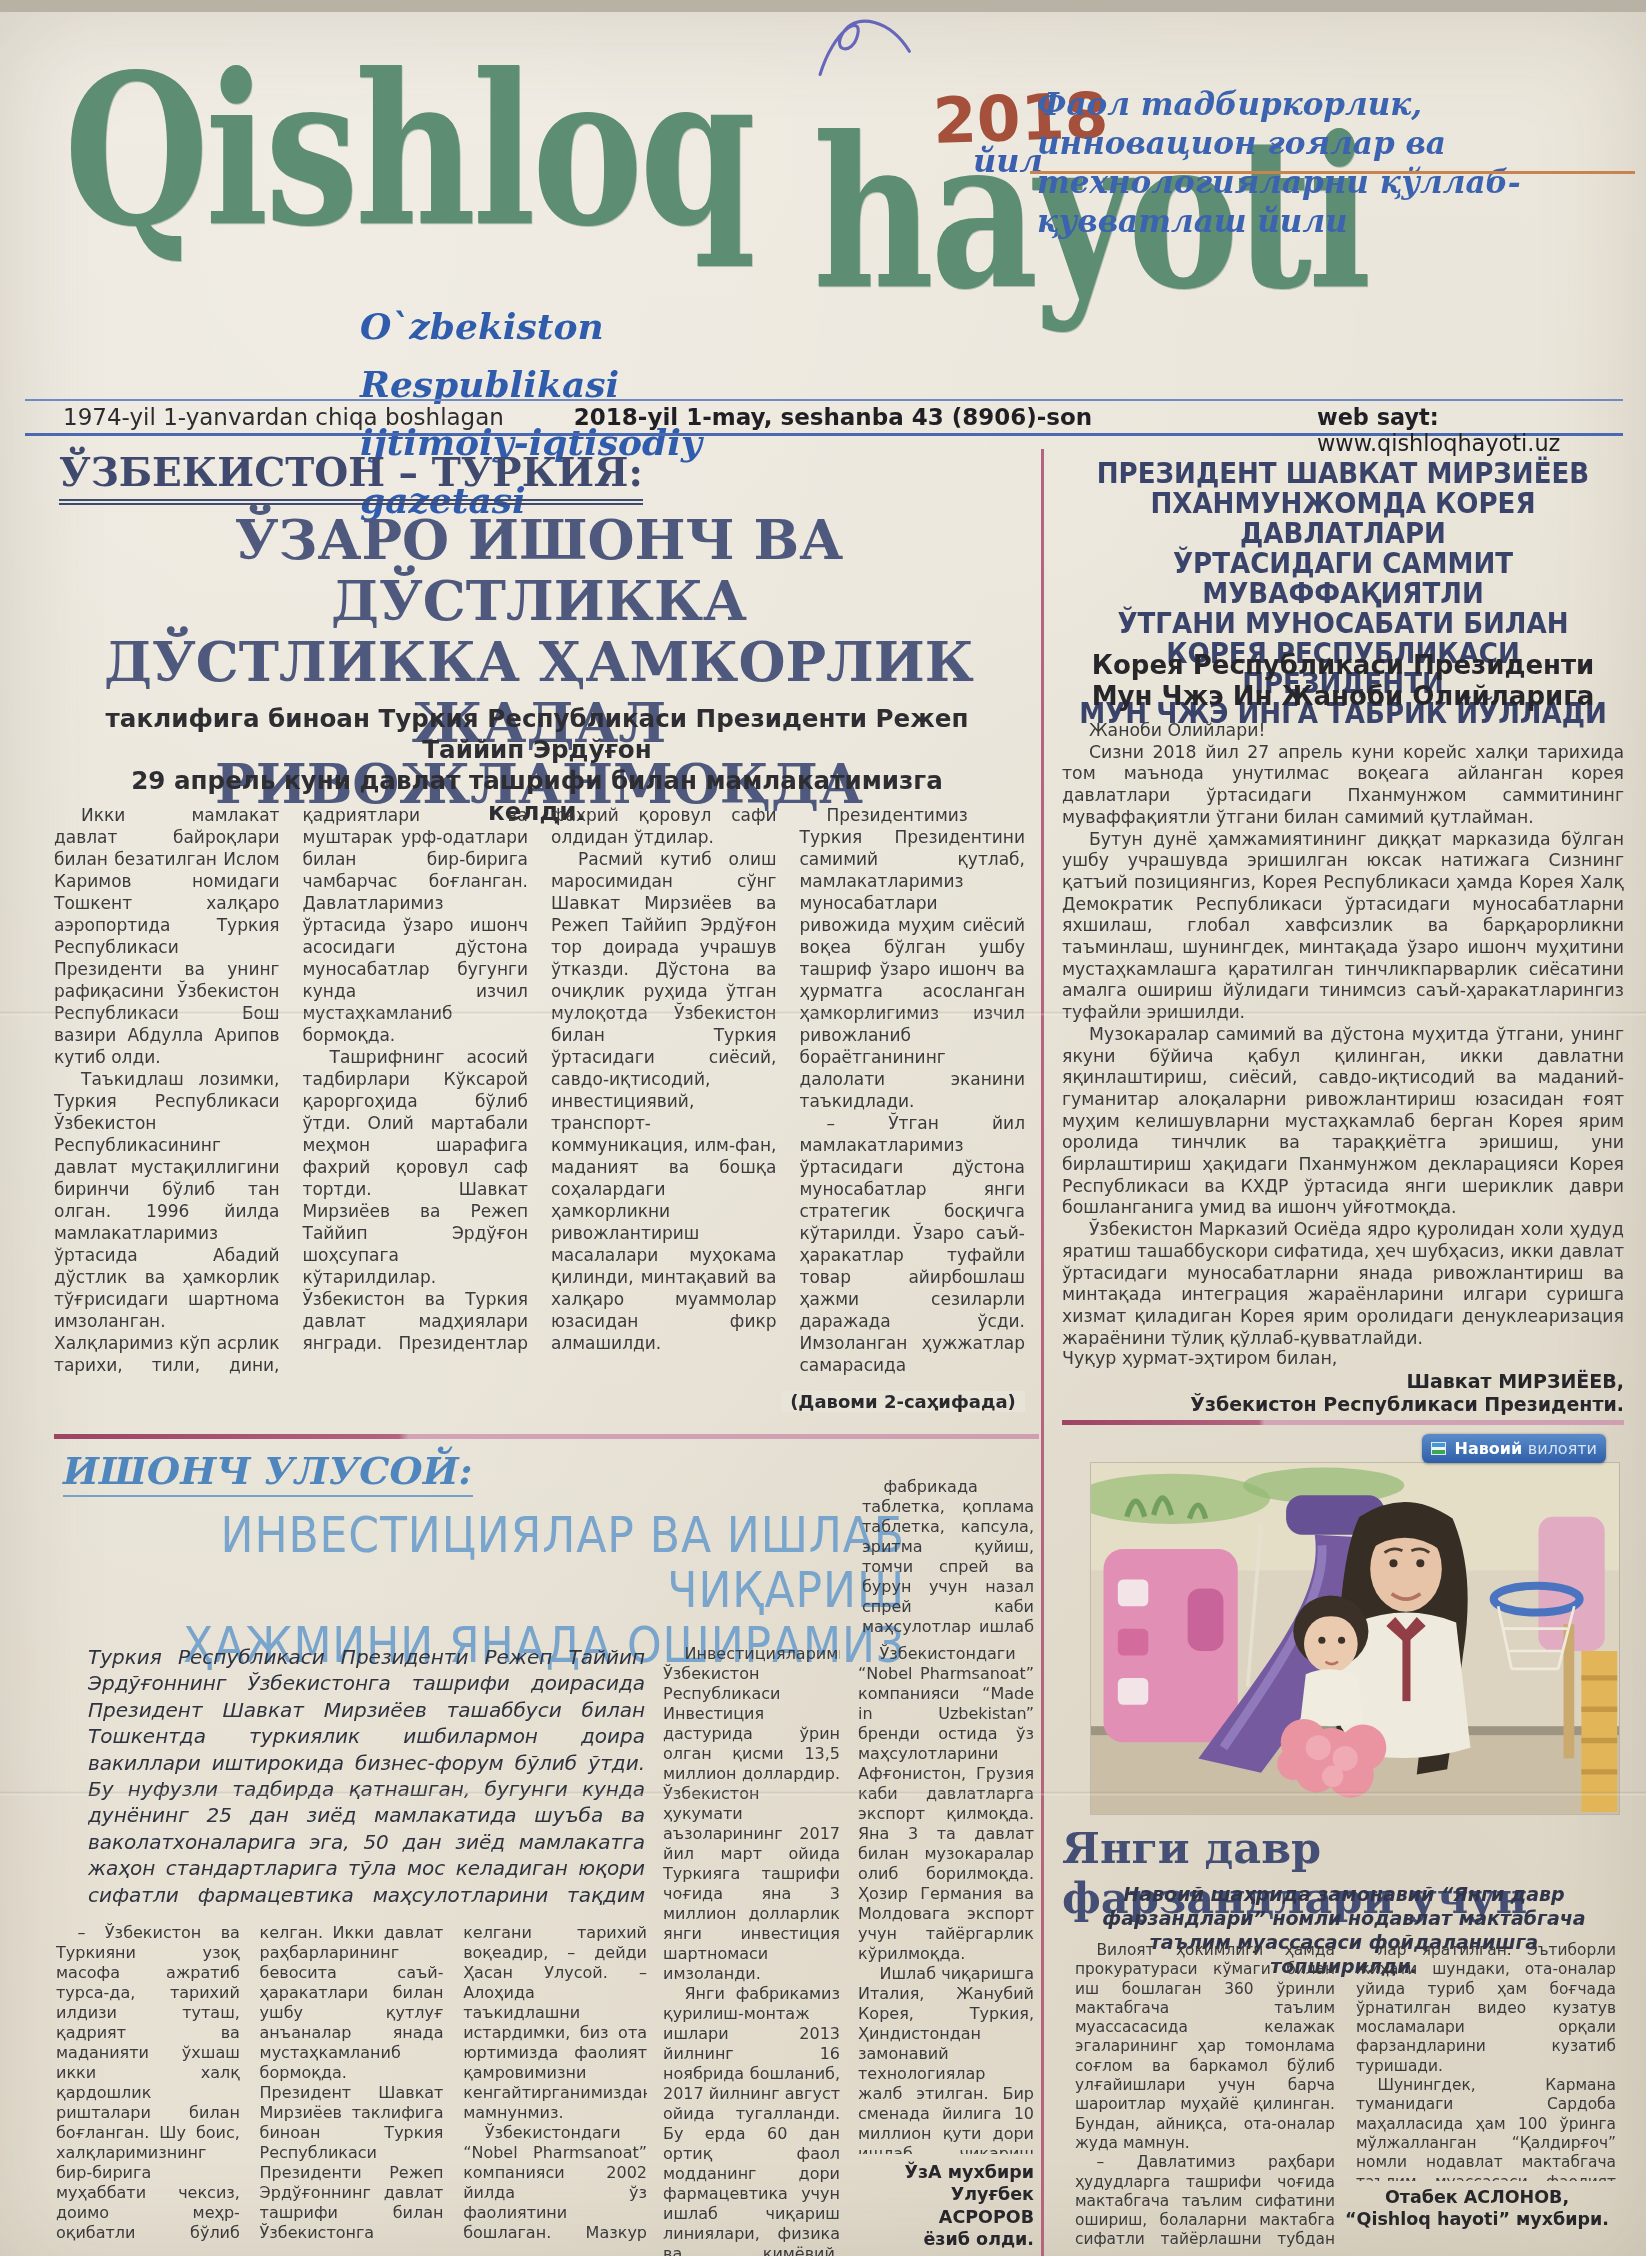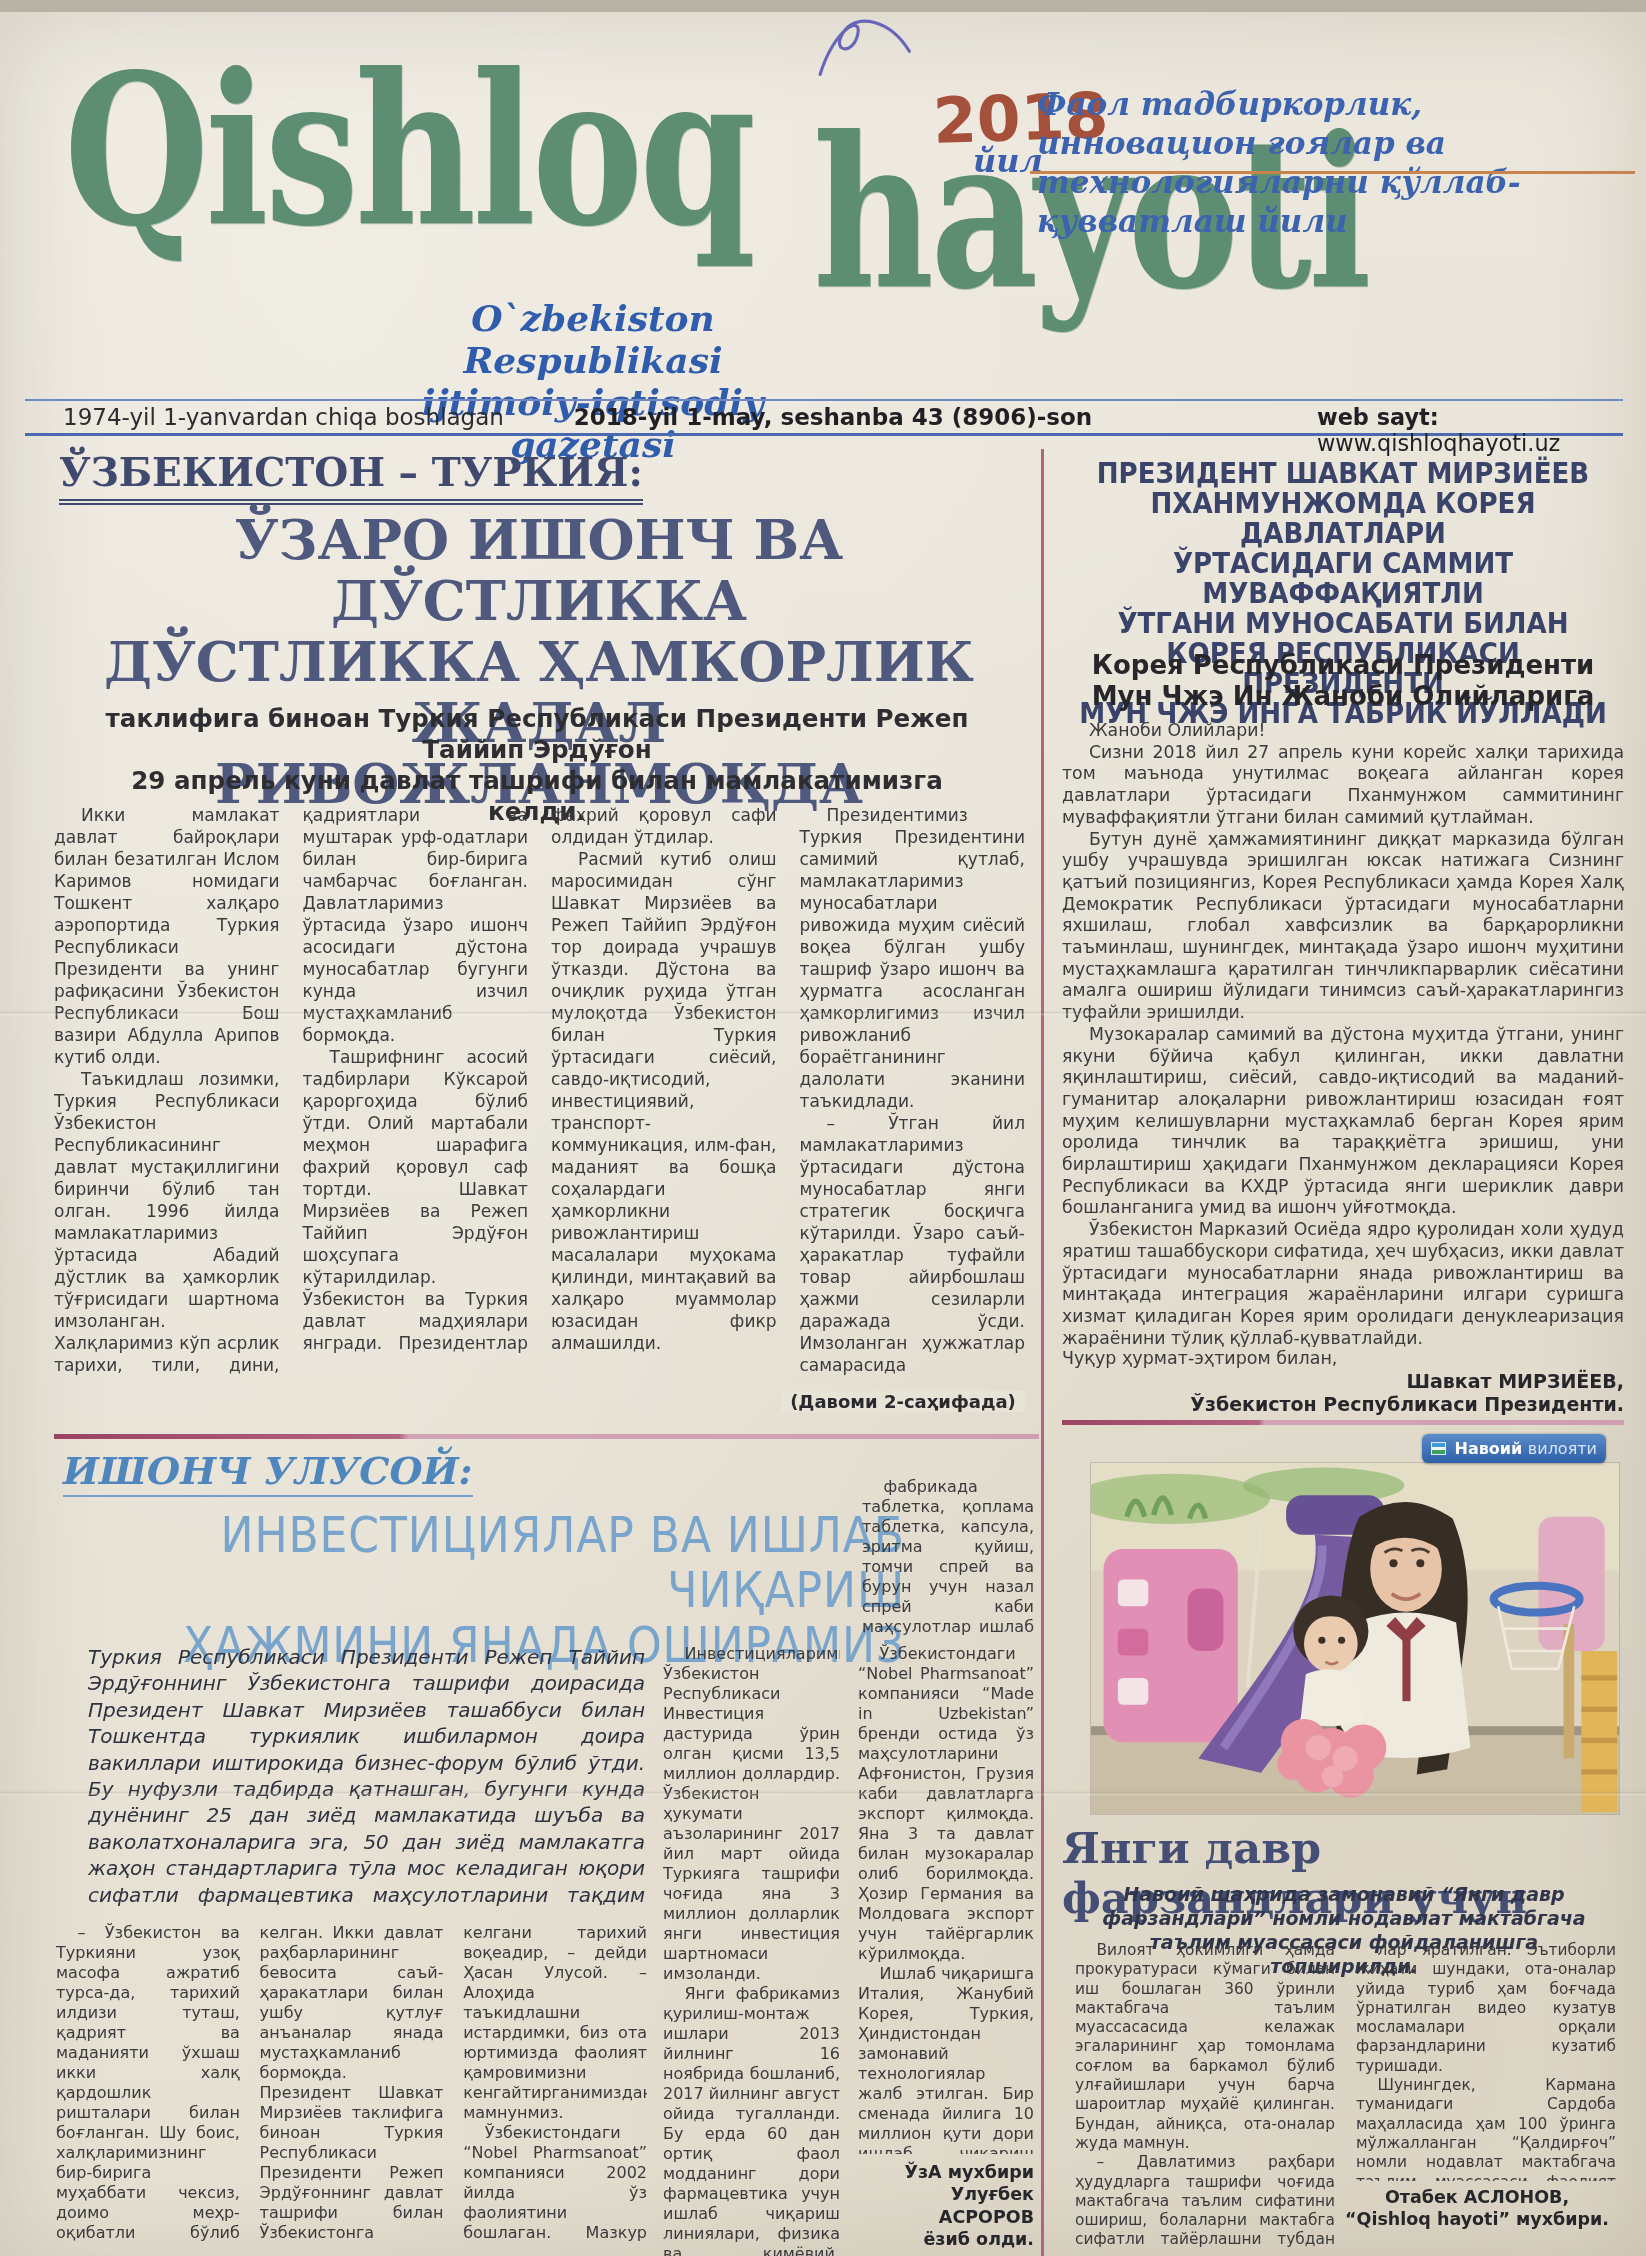--- a/index.html
+++ b/index.html
@@ -28,21 +28,21 @@
   .year-badge { position:absolute; left:933px; top:75px; font-size:63px; font-weight:bold;
     color:#a5503a; transform:rotate(-2deg); font-family:"DejaVu Sans", sans-serif; line-height:1; }
   .year-word { position:absolute; left:973px; top:133px; font-size:32px; font-weight:bold;
     font-style:italic; color:#3b5fae; font-family:"DejaVu Serif", serif; line-height:1; }
   .slogan { position:absolute; left:1037px; top:73px; width:602px;
     font-family:"DejaVu Serif", serif; font-style:italic; font-weight:bold;
     font-size:31px; line-height:39px; color:#3b63b0; }
   .slogan-rule { position:absolute; left:1030px; top:159px; width:605px; height:2.7px; background:#c8834e; }
   .subtitle { position:absolute; left:360px; top:285px; width:466px;
     font-family:"DejaVu Serif", serif; font-style:italic; font-weight:bold;
-    font-size:36px; line-height:42px; color:#2f5cac;text-align:center; }
+    font-size:36px; line-height:58px; color:#2f5cac; }
   .pen-mark { position:absolute; left:804px; top:0; }
   
   .rule-top    { position:absolute; left:25px; top:387px; width:1598px; height:1.8px; background:#7288c2; }
   .rule-bottom { position:absolute; left:25px; top:421px; width:1598px; height:2.7px; background:#4a69b0; }
   .dl-founded { position:absolute; left:63px;  top:392px; font-size:23px; color:#2c2c30; }
   .dl-issue   { position:absolute; left:412px; top:392px; width:842px; text-align:center;
     font-size:23px; font-weight:bold; color:#1f1f24; }
   .dl-web     { position:absolute; left:1317px; top:392px; font-size:22.4px; color:#1f1f24; }
   .dl-web .lbl { font-weight:bold; }
   

